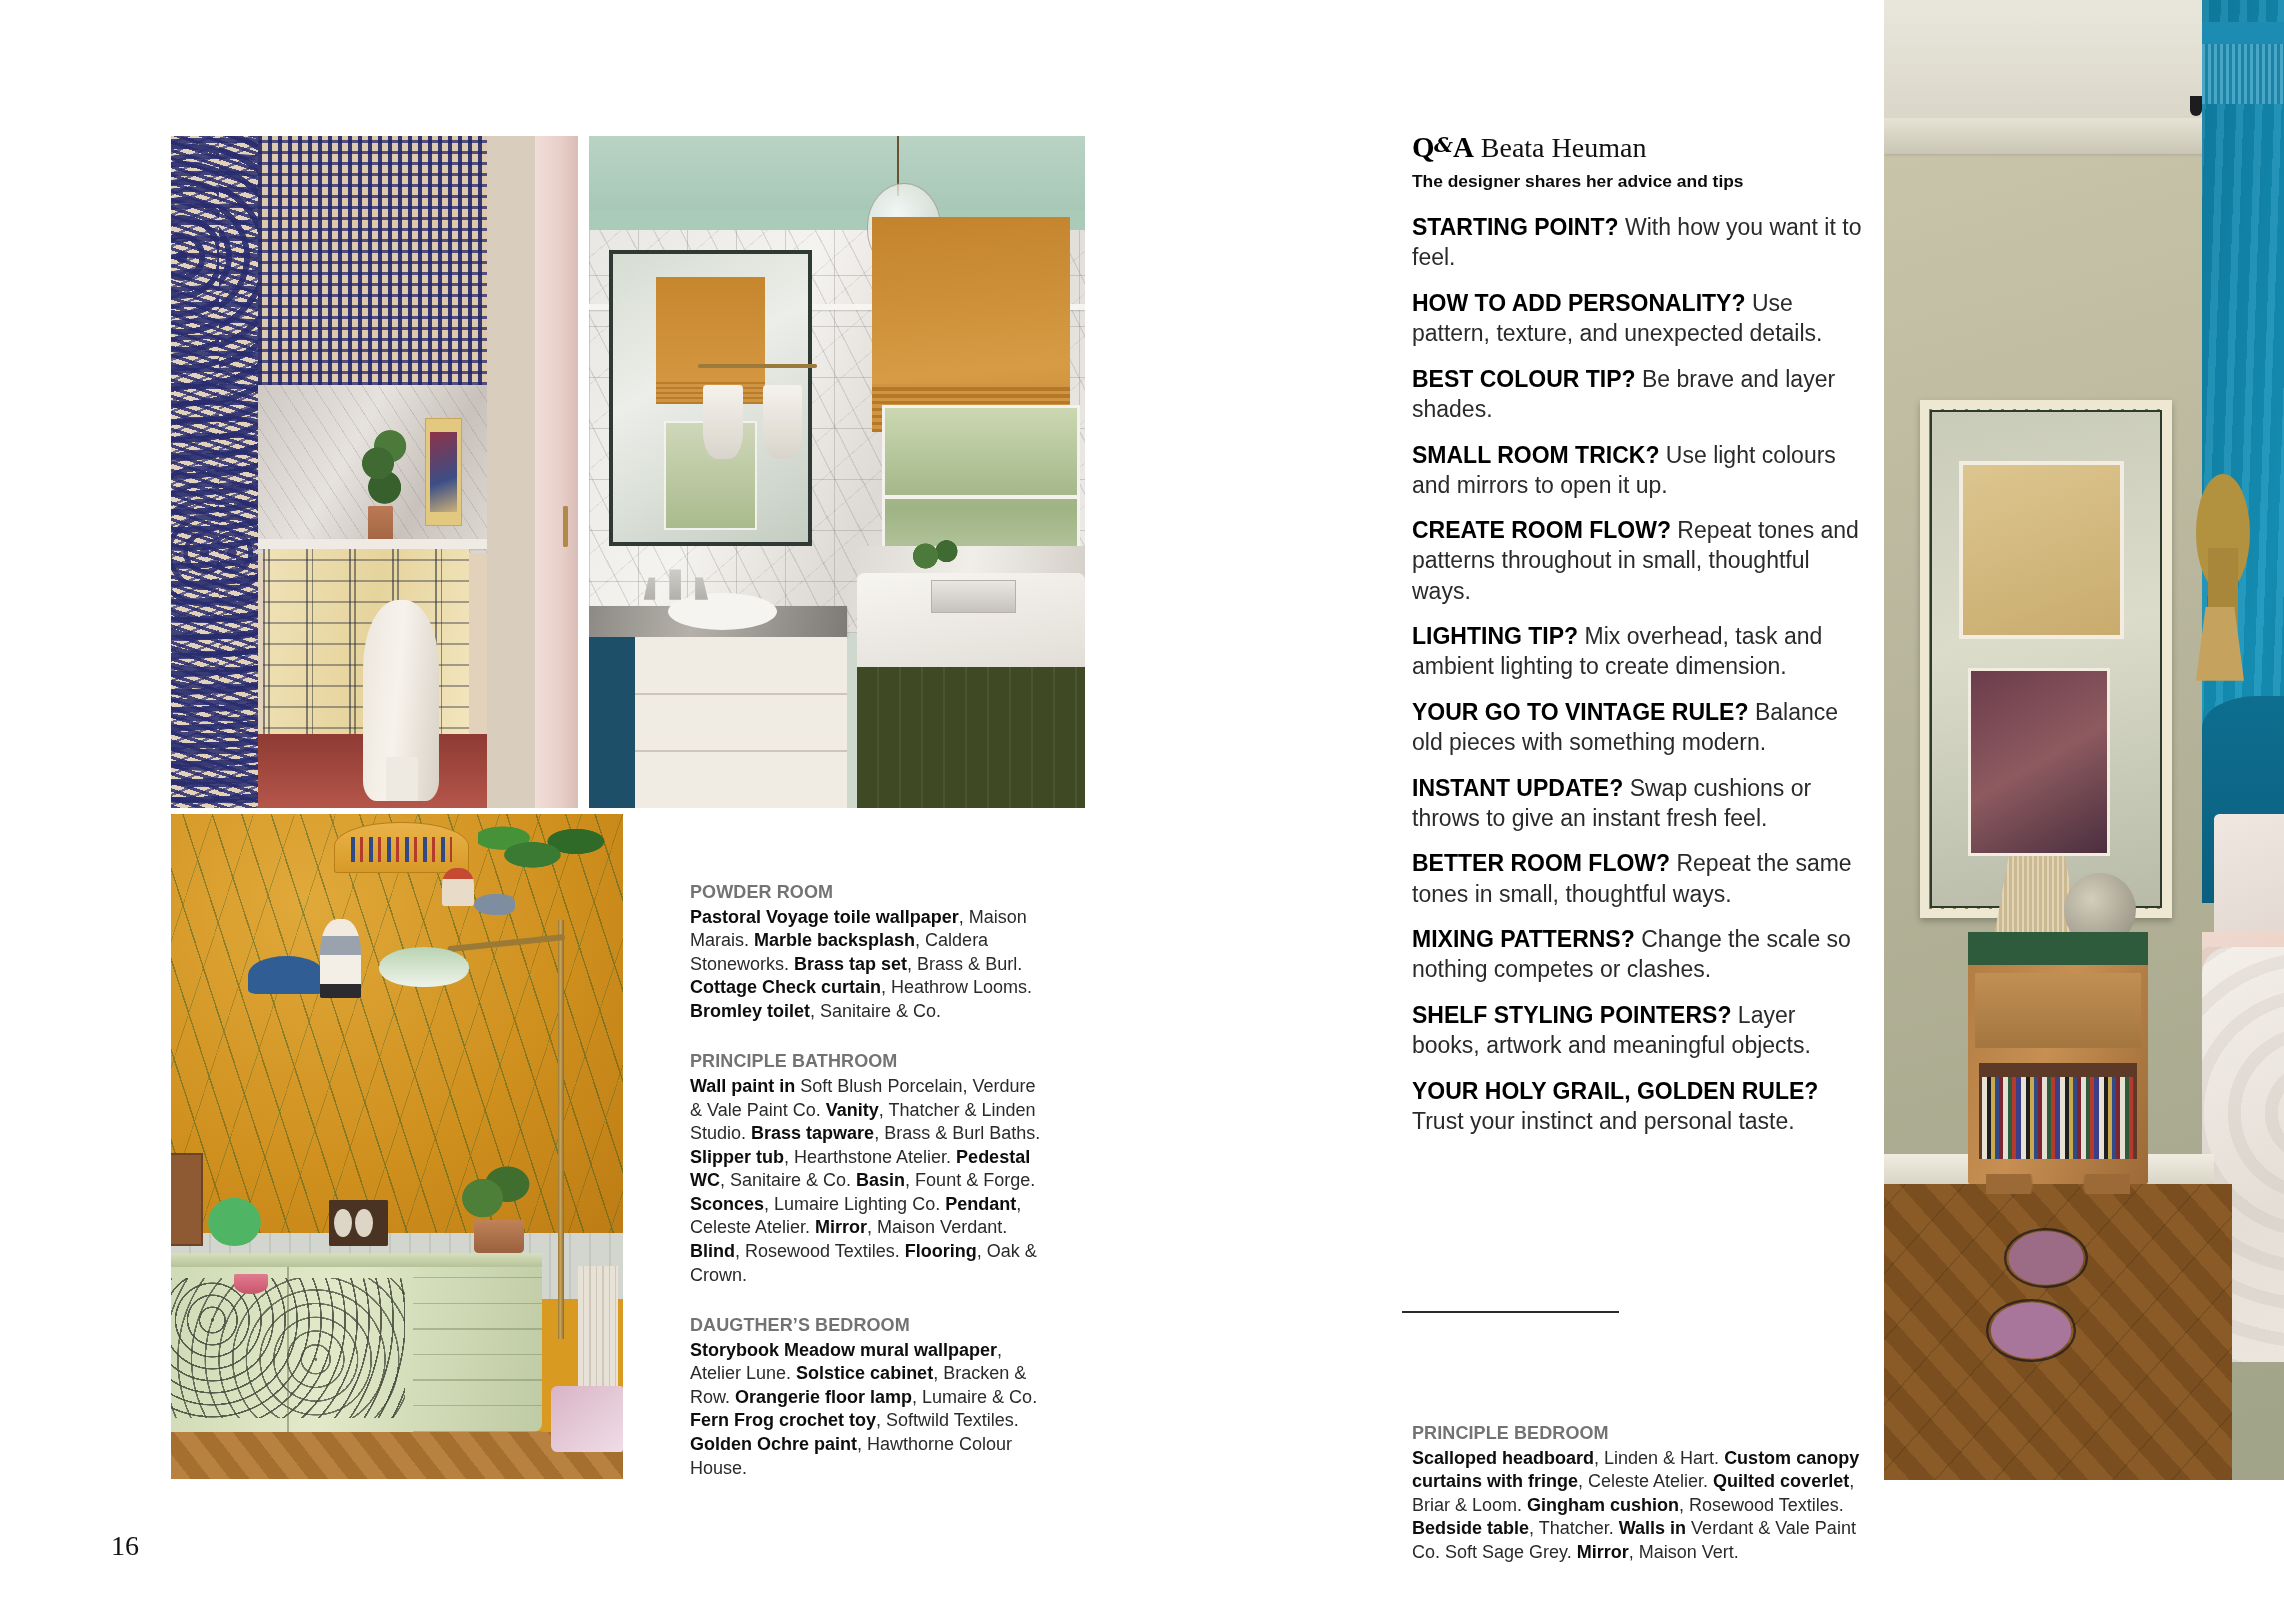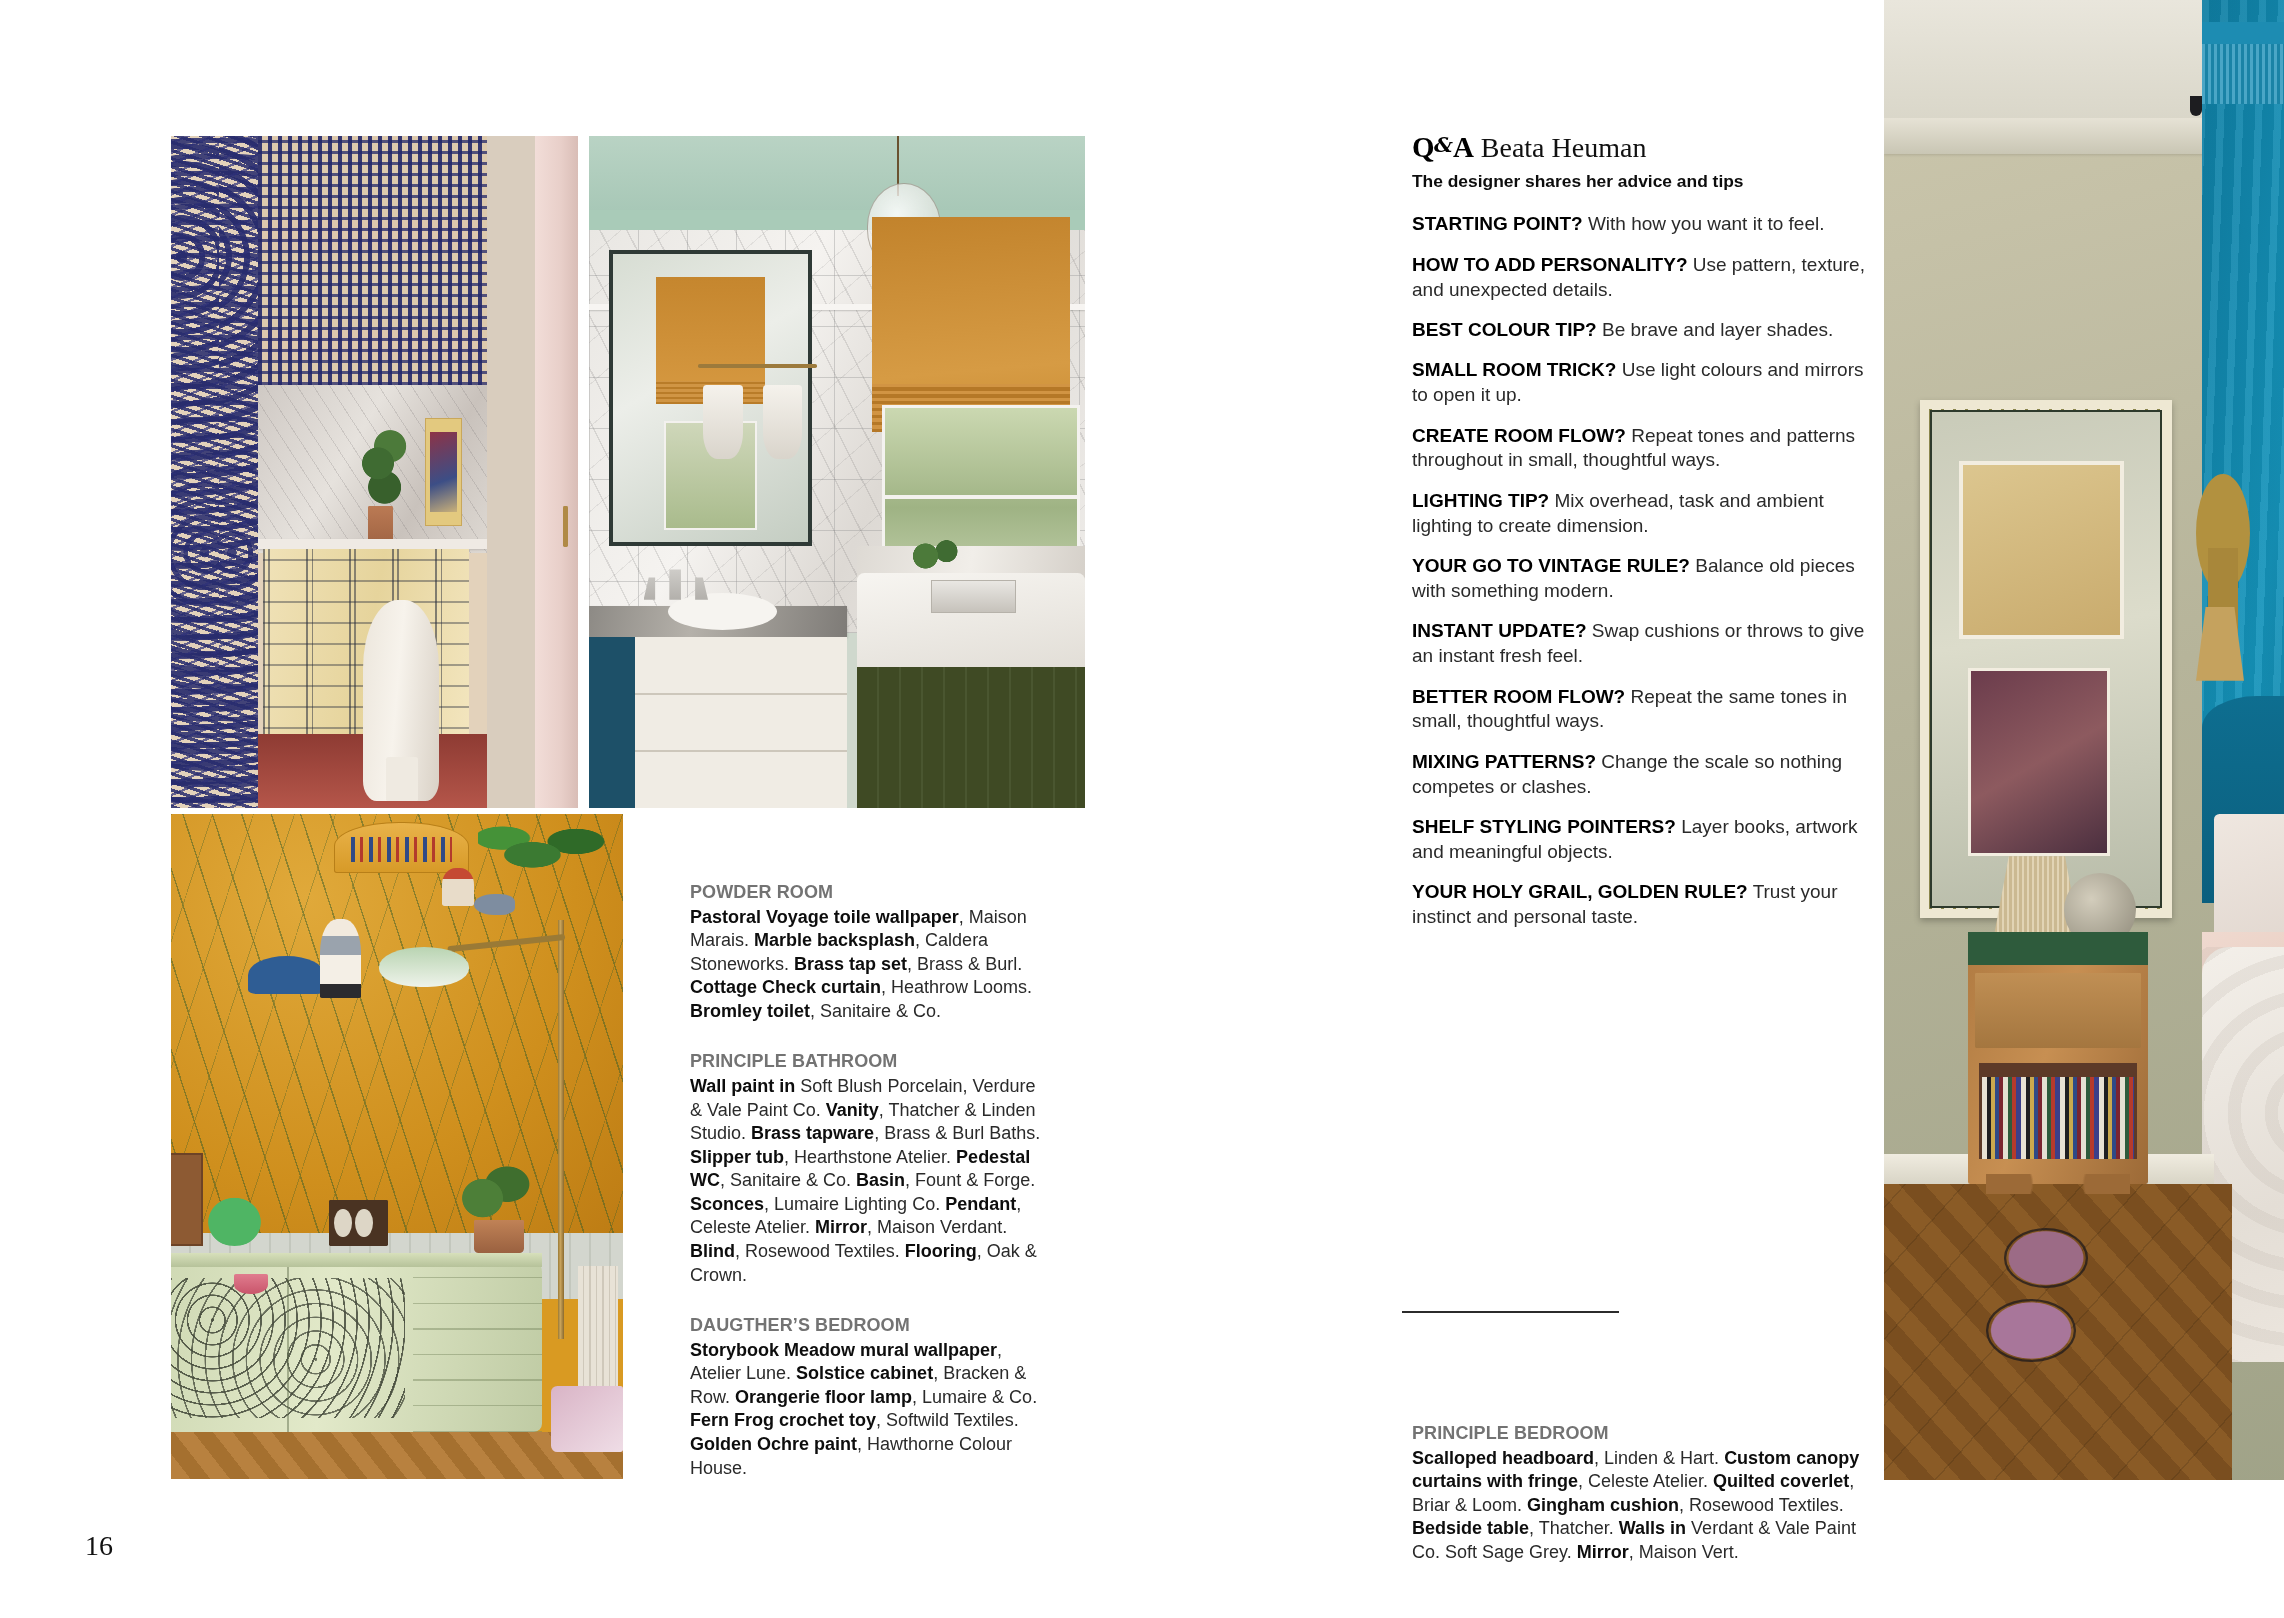--- a/index.html
+++ b/index.html
@@ -225,29 +225,29 @@
     box-shadow:0 0 0 2.3px rgba(30,25,28,.75) inset; }
 
   
   .qa-col { position:absolute; left:1412px; top:131px; width:457px; }
   .qa-title { font-size:0; margin-bottom:7.3px; }
   .qa-title .qa-q { font-size:29px; font-weight:800; letter-spacing:-0.5px; color:#000;
     font-family:"Liberation Serif", serif; }
   .qa-title .qa-amp { font-size:21px; font-weight:700; font-family:"DejaVu Serif", serif; font-style:italic; color:#000; position:relative; top:-5.5px; }
   .qa-title .qa-name { font-size:28px; font-weight:400; font-family:"Liberation Serif", serif; color:#111; margin-left:7.3px; }
   .qa-sub { font-size:17.4px; font-weight:700; color:#0d0d0d; margin-bottom:20px; }
-  .qa-item { font-size:19px; line-height:1.31; color:#2a2a2a; font-weight:300; margin-bottom:15.5px; }
+  .qa-item { font-size:23px; line-height:1.31; color:#2a2a2a; font-weight:300; margin-bottom:15.5px; }
   .qa-item b { font-weight:700; color:#000; }
 
   .rule { position:absolute; left:1402px; top:1311px; width:217px; height:1.8px; background:#2b2b2b; }
 
   .bedroom-caption { position:absolute; left:1412px; top:1423px; width:457px; }
 
   
-  .page-num { position:absolute; font-family:"Liberation Serif", serif; font-size:28px; color:#111; }
+  .page-num { position:absolute; font-family:"Liberation Serif", serif; font-size:28px; color:#111;margin-left:26px; }
   #page-number-left { left:85px; top:1530px; }
 </style>
 </head>
 <body>
 
 <div class="spread">
 
   <div class="photo" id="photo-powder-room">
     <div class="toile-wall toile-left"></div>
     <div class="pr-opening">

